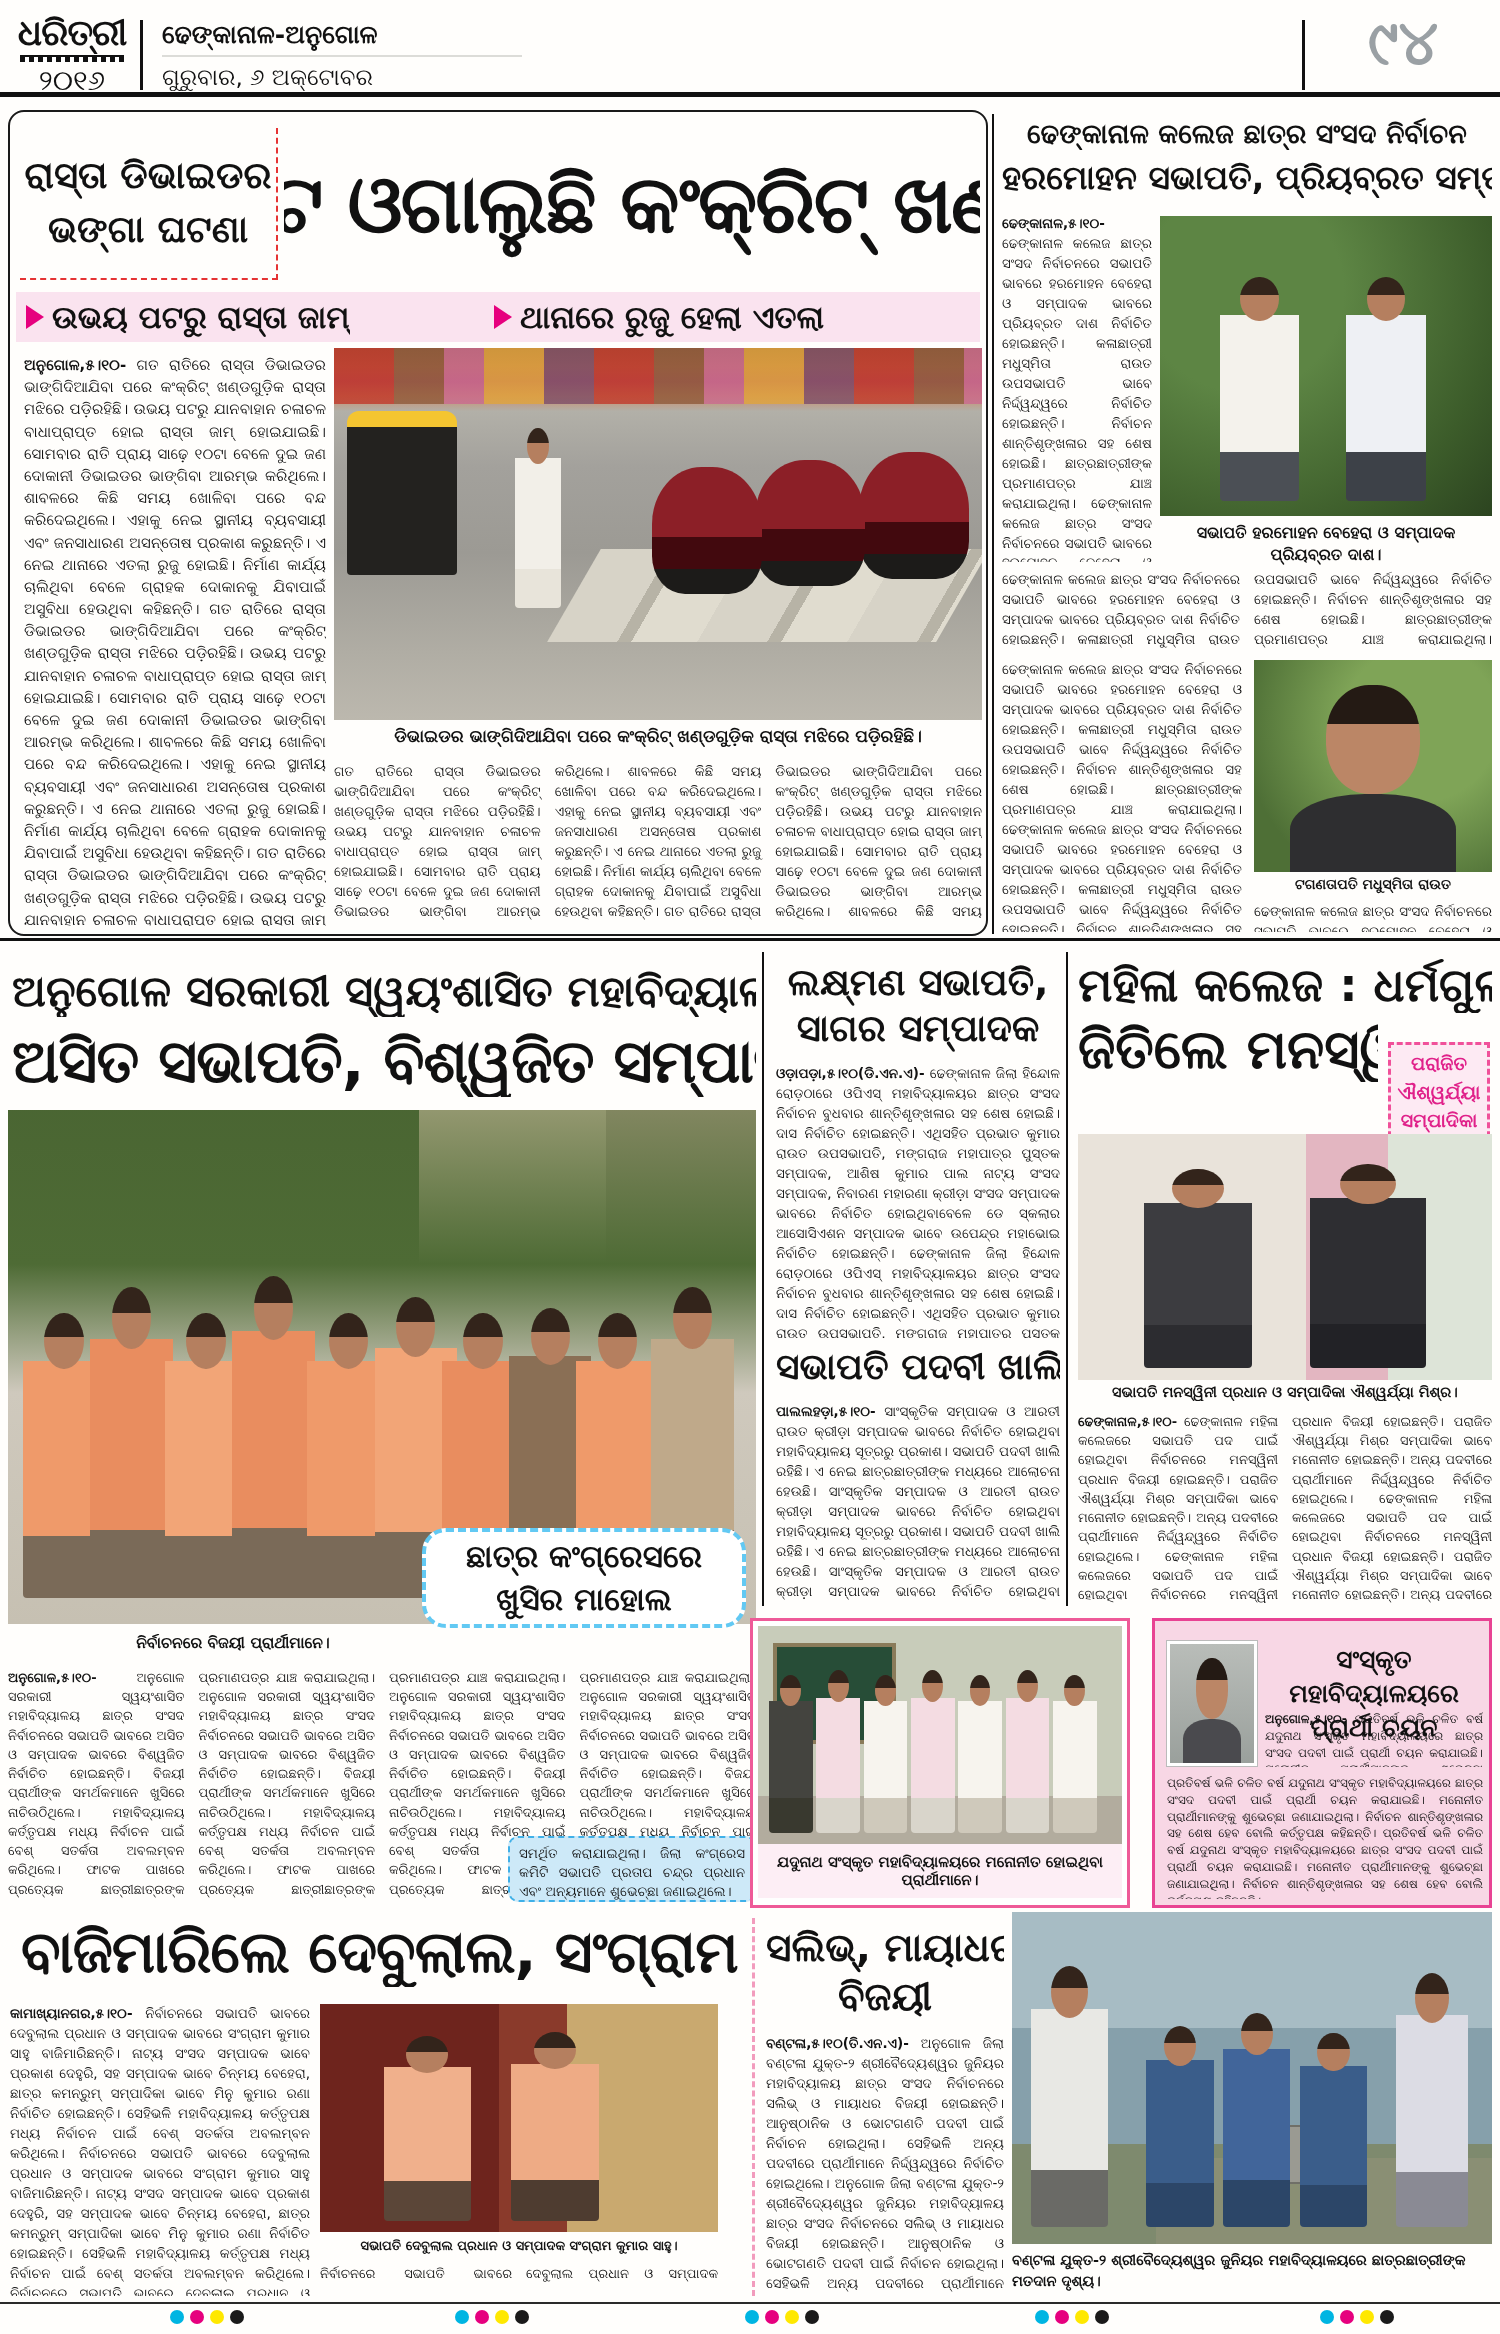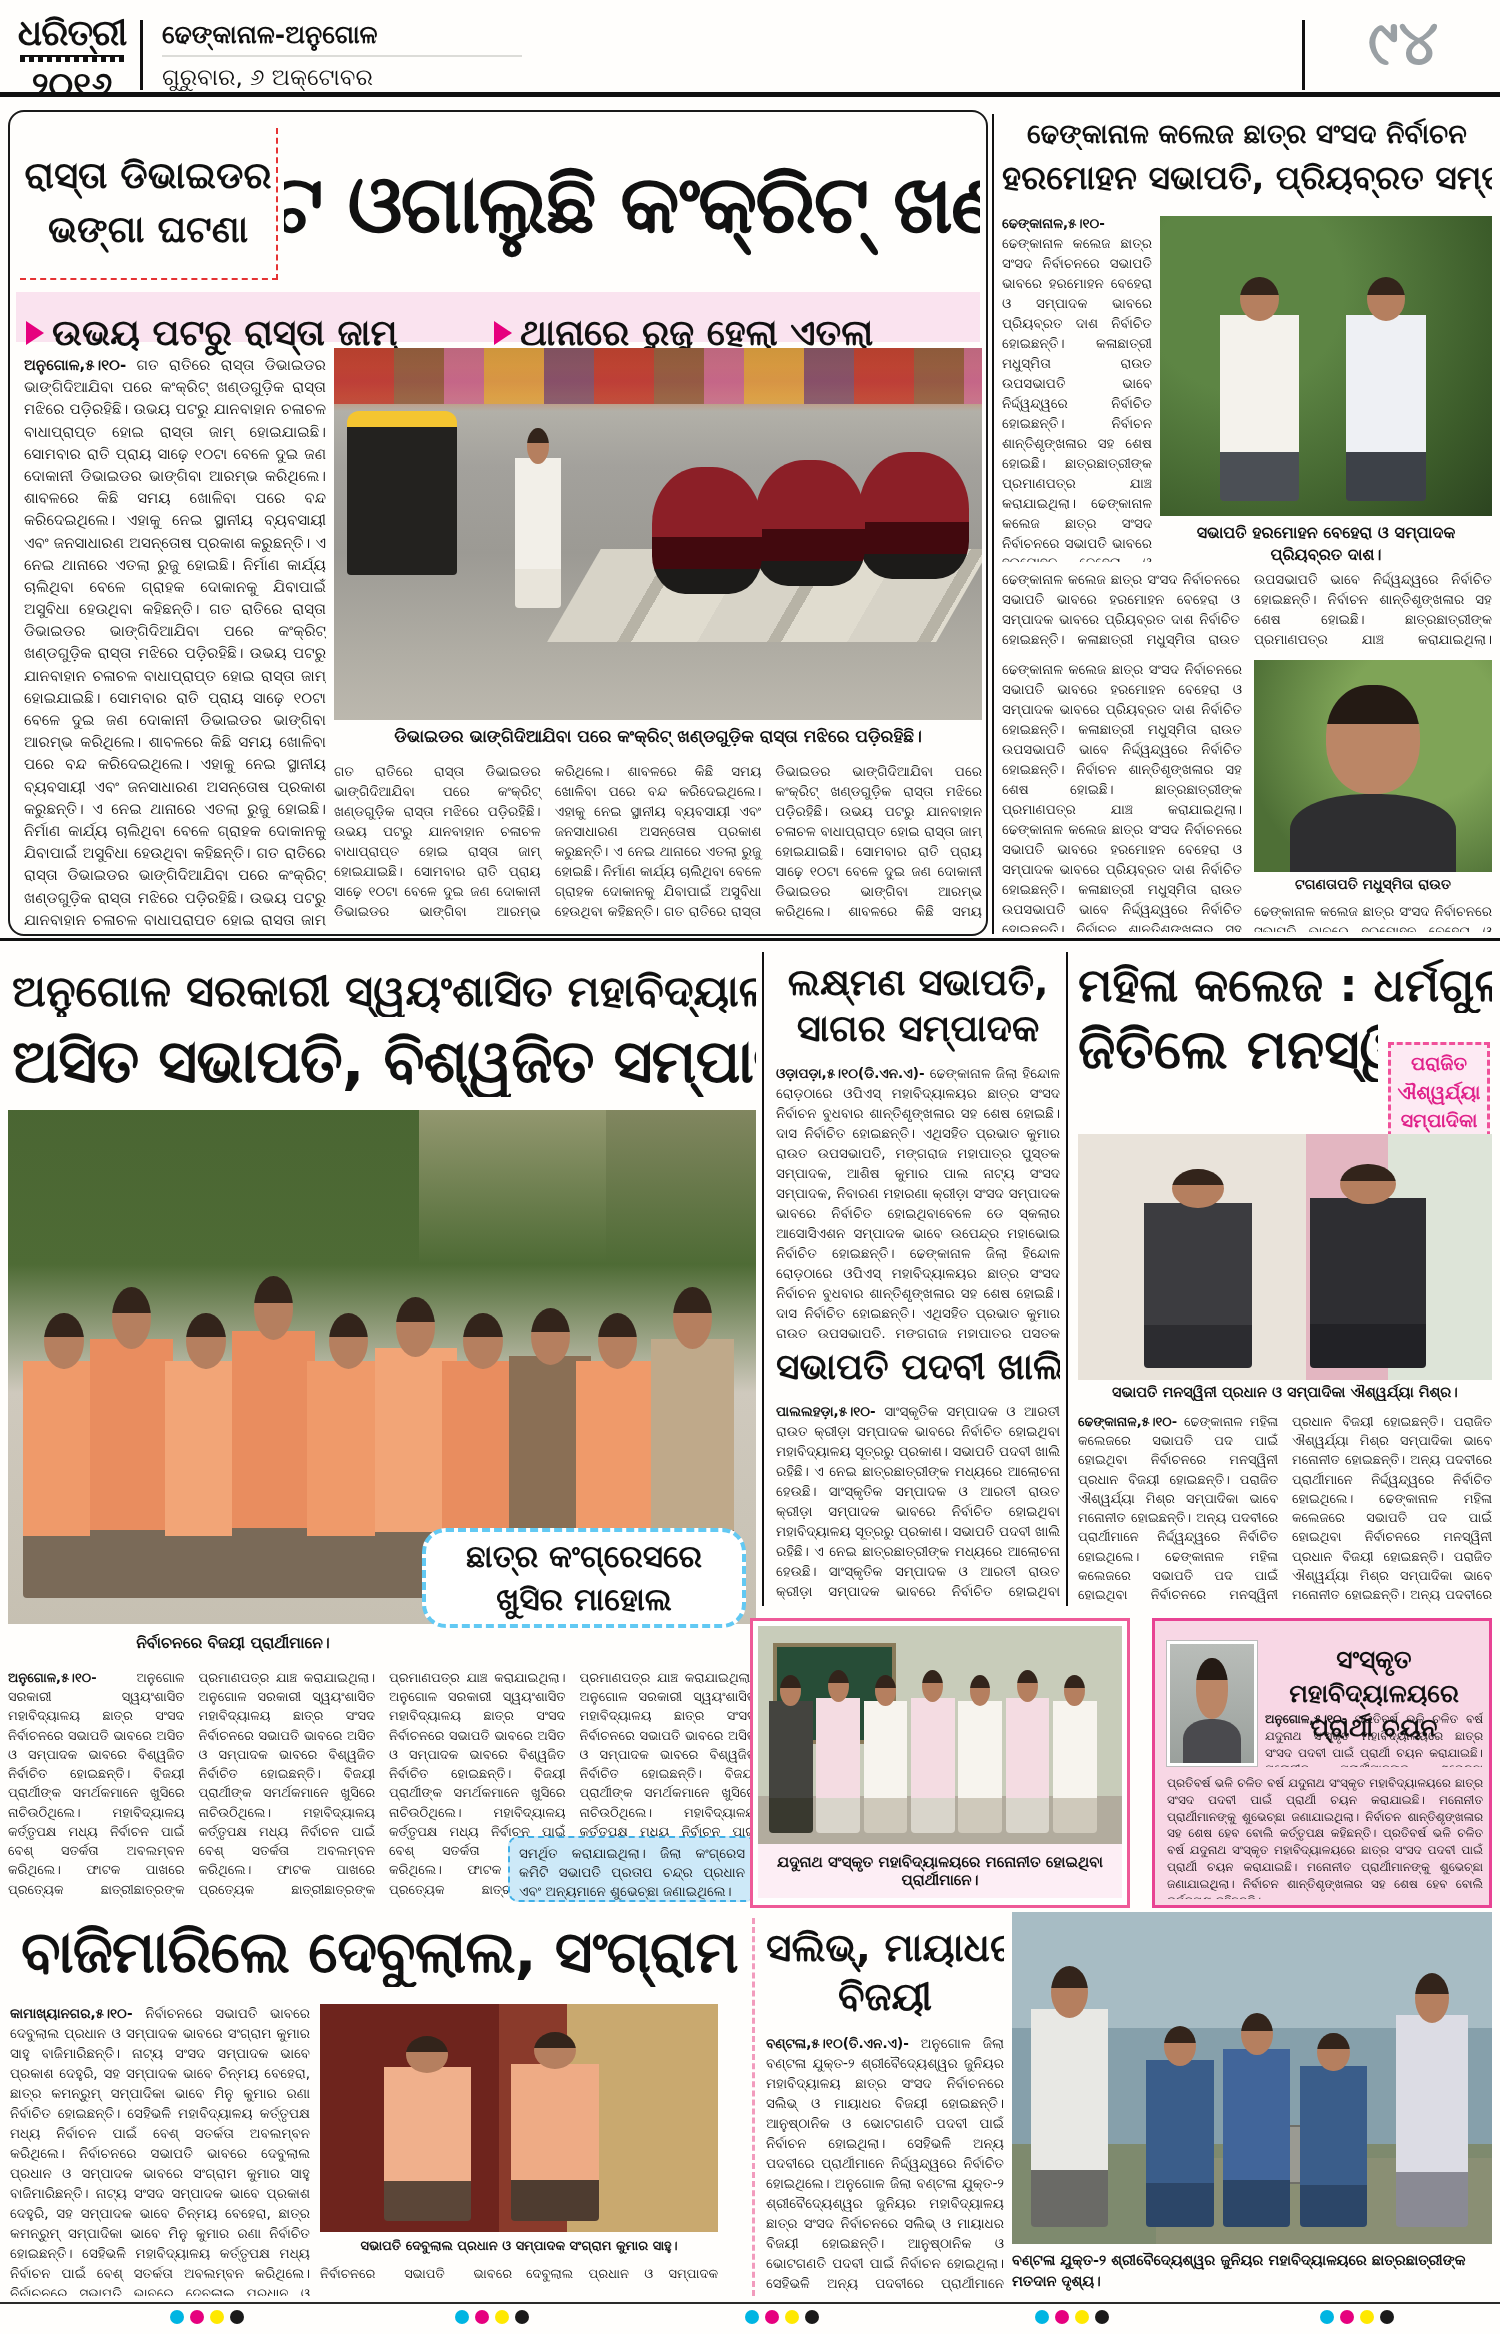--- a/index.html
+++ b/index.html
@@ -11,42 +11,42 @@
   .hl{white-space:nowrap;overflow:hidden;}
   .ctr{text-align:center;}
   .fillbox{overflow:hidden;text-align:justify;}
   .bt{font-size:13.5px;line-height:1.48;}
   .dl{font-weight:bold;}
 
   
   .logo-text{font-size:36px;font-weight:bold;letter-spacing:-1px;}
   .logo-dots{height:7px;margin:1px 6px 2px 6px;border-top:2px solid #111;
              background:repeating-linear-gradient(90deg,#111 0 5px,#fff 5px 9px);}
-  .logo-year{font-size:34px;font-weight:bold;}
+  .logo-year{font-size:28px;font-weight:normal;}
   .vbar{background:#111;}
   .ed-name{font-size:25px;font-weight:bold;padding-bottom:5px;border-bottom:2px solid #dcdcd8;}
   .ed-date{font-size:23px;margin-top:7px;}
   .mast-rule{background:#111;}
   .pageno{font-size:62px;font-weight:bold;color:#9aa0a4;text-align:center;}
 
   
   .hrule{background:#111;}
   .vrule{background:#111;}
   .vrule-pink{border-left:3px dashed #f29cbd;}
 
   
   .art-lead{border:2px solid #1a1a1a;border-radius:16px;}
   .lead-flag{display:flex;flex-direction:column;justify-content:center;text-align:center;
              font-size:37px;font-weight:bold;line-height:1.45;
              border-right:2px dashed #e53333;border-bottom:2px dashed #e53333;}
   .lead-headline{display:flex;align-items:center;justify-content:center;
                  font-size:80px;font-weight:bold;letter-spacing:-2px;}
   .lead-subheads{background:#fae3ef;}
   .subhead{position:absolute;top:0;height:100%;display:flex;align-items:center;
-           font-size:36px;font-weight:bold;margin-top:16px;}
+           font-size:31px;font-weight:bold;}
   .arrow-icon{width:0;height:0;border-top:12px solid transparent;border-bottom:12px solid transparent;
               border-left:18px solid #e6007e;margin-right:8px;flex:0 0 auto;}
   .caption{font-weight:bold;}
 
   
   .ph{position:absolute;overflow:hidden;background:#cfcac0;}
   .fg{position:absolute;bottom:5%;width:11%;height:55%;border-radius:10px 10px 4px 4px;
       background:linear-gradient(180deg,transparent 0 16%,var(--s,#e98d5f) 16% 78%,var(--p,#7a6a58) 78% 100%);}
   .fg::before{content:"";position:absolute;top:-1%;left:26%;width:48%;height:20%;border-radius:50%;
       background:linear-gradient(180deg,#33241b 0 42%,#b57f5f 42% 100%);}

